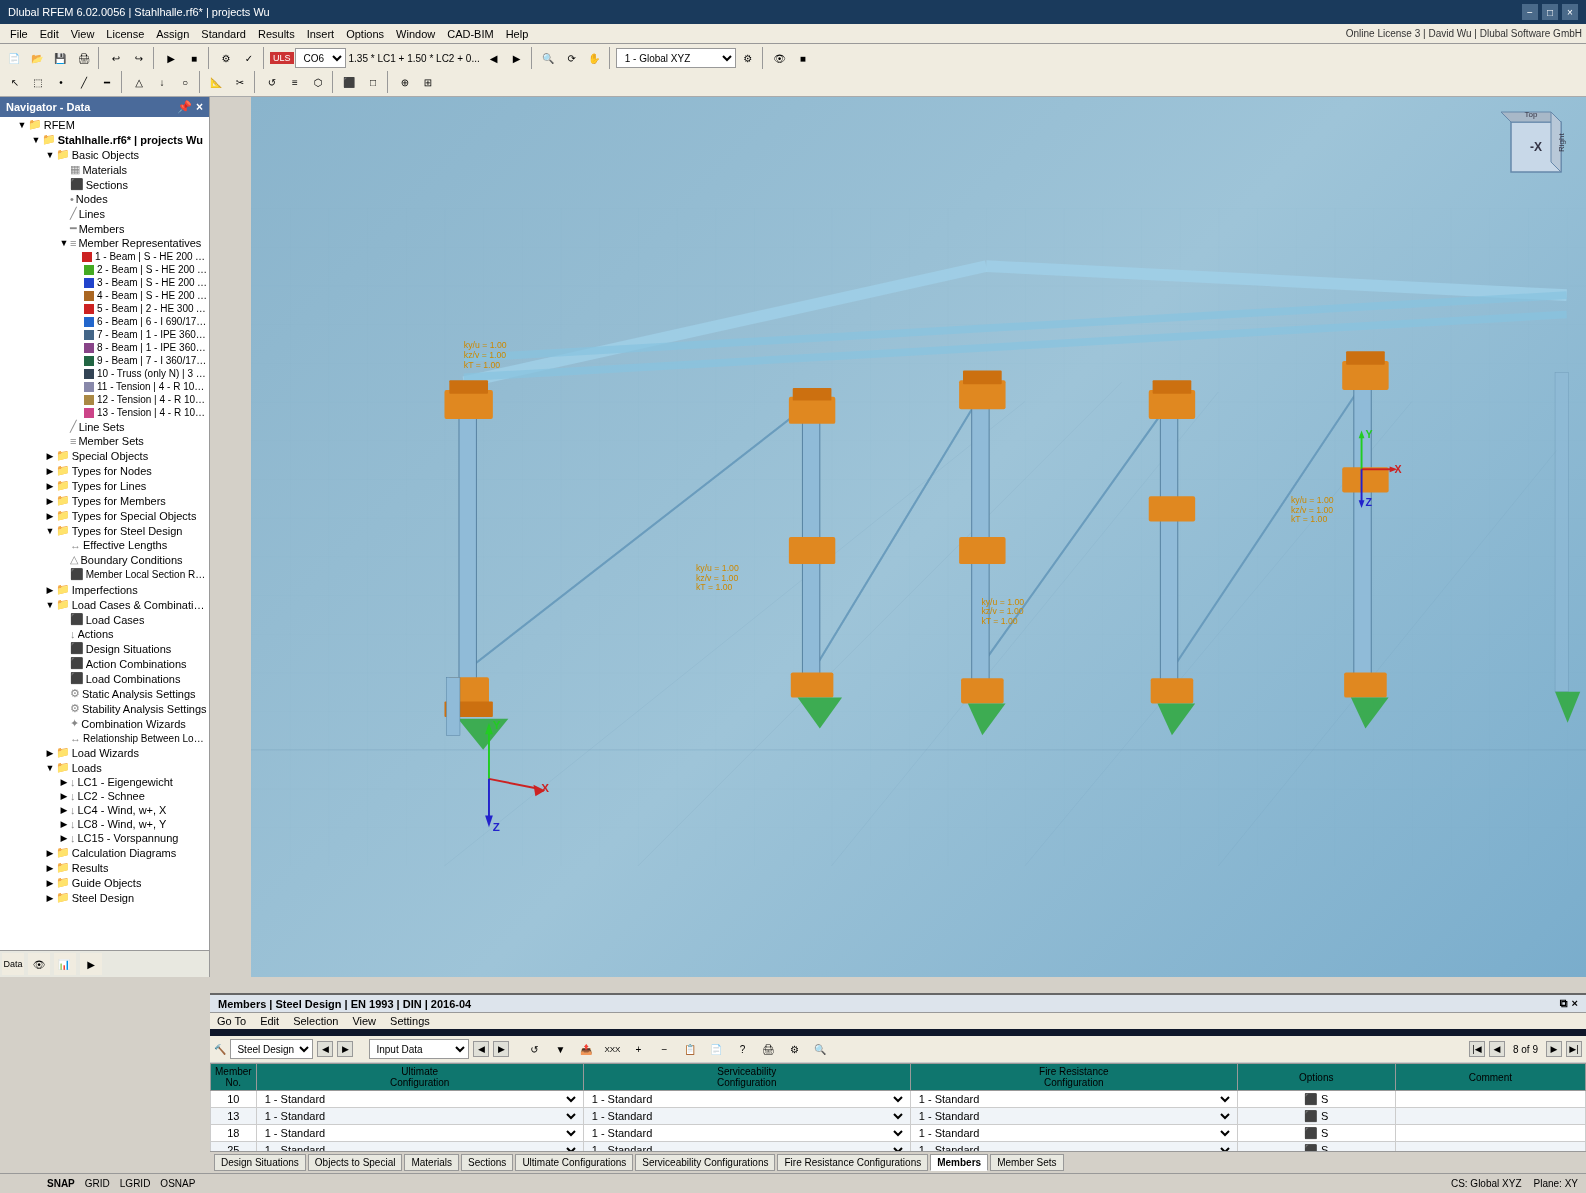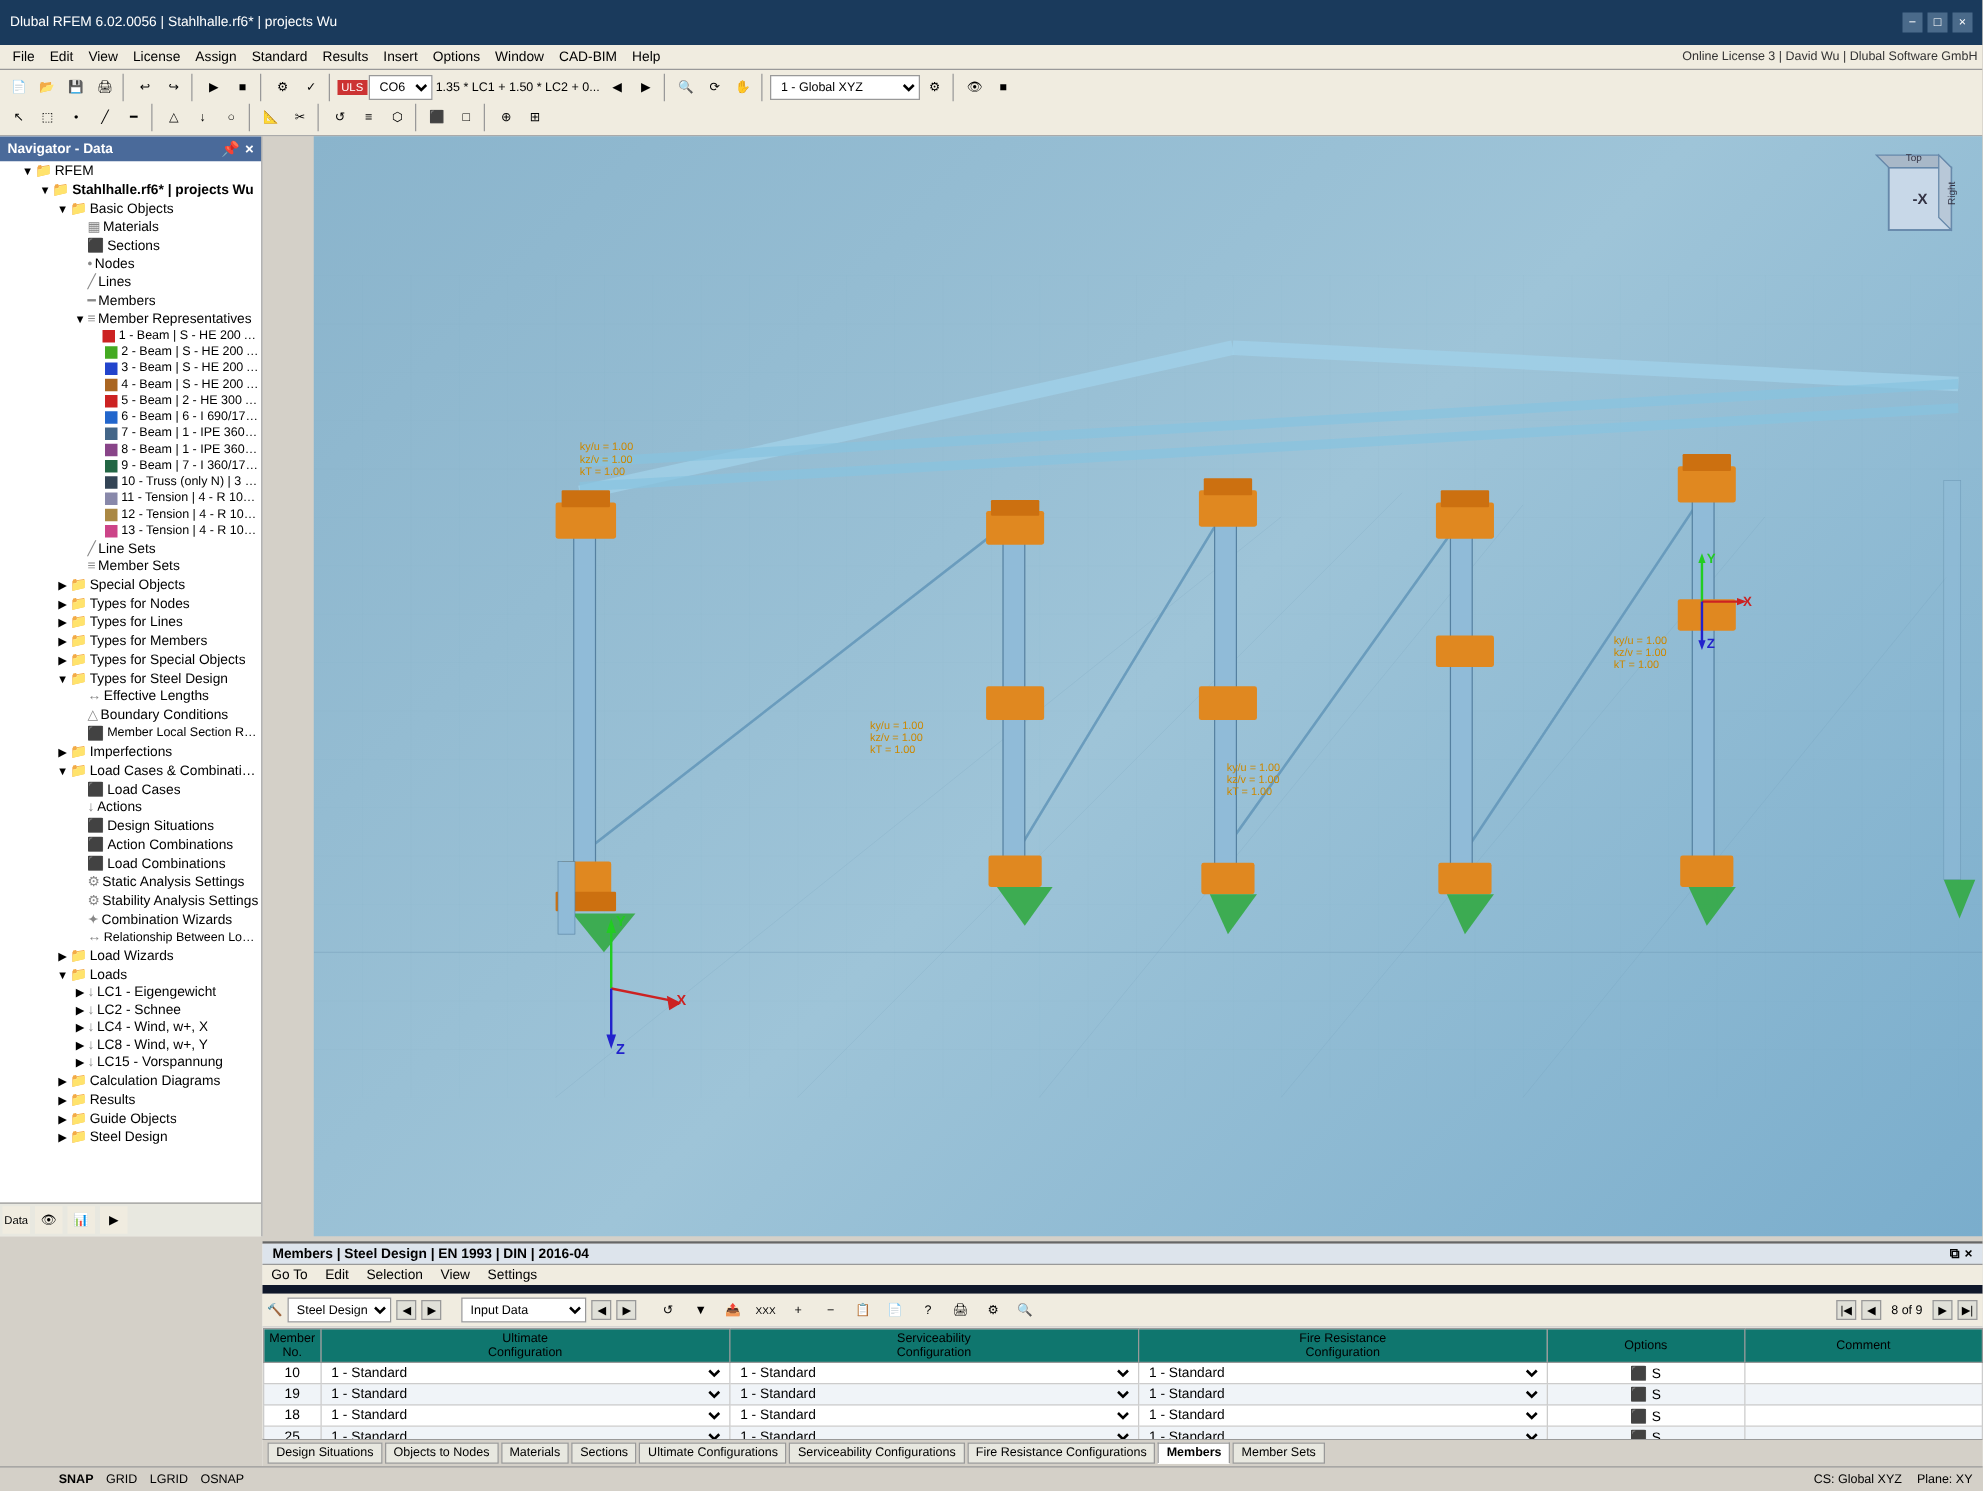--- a/index.html
+++ b/index.html
@@ -2,21 +2,21 @@
 <html><head>
   <meta charset="utf-8">
   <style>
     * { box-sizing: border-box; margin: 0; padding: 0; }
     body { font-family: 'Segoe UI', Tahoma, Arial, sans-serif; font-size: 11px; background: #d4d0c8; overflow: hidden; width: 1586px; height: 1193px; }
     
     
     #titlebar {
       background: #1a3a5c;
       color: white;
-      height: 36px;
+      height: 24px;
       display: flex;
       align-items: center;
       justify-content: space-between;
       padding: 0 8px;
       font-size: 11px;
     }
     #titlebar-controls { display: flex; gap: 4px; }
     #titlebar-controls span {
       width: 16px; height: 16px; background: #4a6a8a; display: inline-flex;
       align-items: center; justify-content: center; cursor: pointer; font-size: 10px; color: white;
@@ -1097,21 +1097,21 @@
       <tbody>
         <tr>
           <td class="member-no">10</td>
           <td><select style="border:none; background:transparent; font-size:11px; width:100%;"><option>1 - Standard</option></select></td>
           <td><select style="border:none; background:transparent; font-size:11px; width:100%;"><option>1 - Standard</option></select></td>
           <td><select style="border:none; background:transparent; font-size:11px; width:100%;"><option>1 - Standard</option></select></td>
           <td style="text-align:center;">⬛ S</td>
           <td></td>
         </tr>
         <tr>
-          <td class="member-no">19</td>
+          <td class="member-no">13</td>
           <td><select style="border:none; background:transparent; font-size:11px; width:100%;"><option>1 - Standard</option></select></td>
           <td><select style="border:none; background:transparent; font-size:11px; width:100%;"><option>1 - Standard</option></select></td>
           <td><select style="border:none; background:transparent; font-size:11px; width:100%;"><option>1 - Standard</option></select></td>
           <td style="text-align:center;">⬛ S</td>
           <td></td>
         </tr>
         <tr>
           <td class="member-no">18</td>
           <td><select style="border:none; background:transparent; font-size:11px; width:100%;"><option>1 - Standard</option></select></td>
           <td><select style="border:none; background:transparent; font-size:11px; width:100%;"><option>1 - Standard</option></select></td>
@@ -1126,21 +1126,21 @@
           <td><select style="border:none; background:transparent; font-size:11px; width:100%;"><option>1 - Standard</option></select></td>
           <td style="text-align:center;">⬛ S</td>
           <td></td>
         </tr>
       </tbody>
     </table>
   </div>
 
   <div id="bottom-tabs" style="display:flex; align-items:center; background:#d4d0c8; border-top:1px solid #999; padding:2px 4px; gap:2px; overflow-x:auto;">
     <span class="bottom-tab">Design Situations</span>
-    <span class="bottom-tab">Objects to Nodes</span>
+    <span class="bottom-tab">Objects to Special</span>
     <span class="bottom-tab">Materials</span>
     <span class="bottom-tab">Sections</span>
     <span class="bottom-tab">Ultimate Configurations</span>
     <span class="bottom-tab">Serviceability Configurations</span>
     <span class="bottom-tab">Fire Resistance Configurations</span>
     <span class="bottom-tab active">Members</span>
     <span class="bottom-tab">Member Sets</span>
   </div>
 </div>
 

